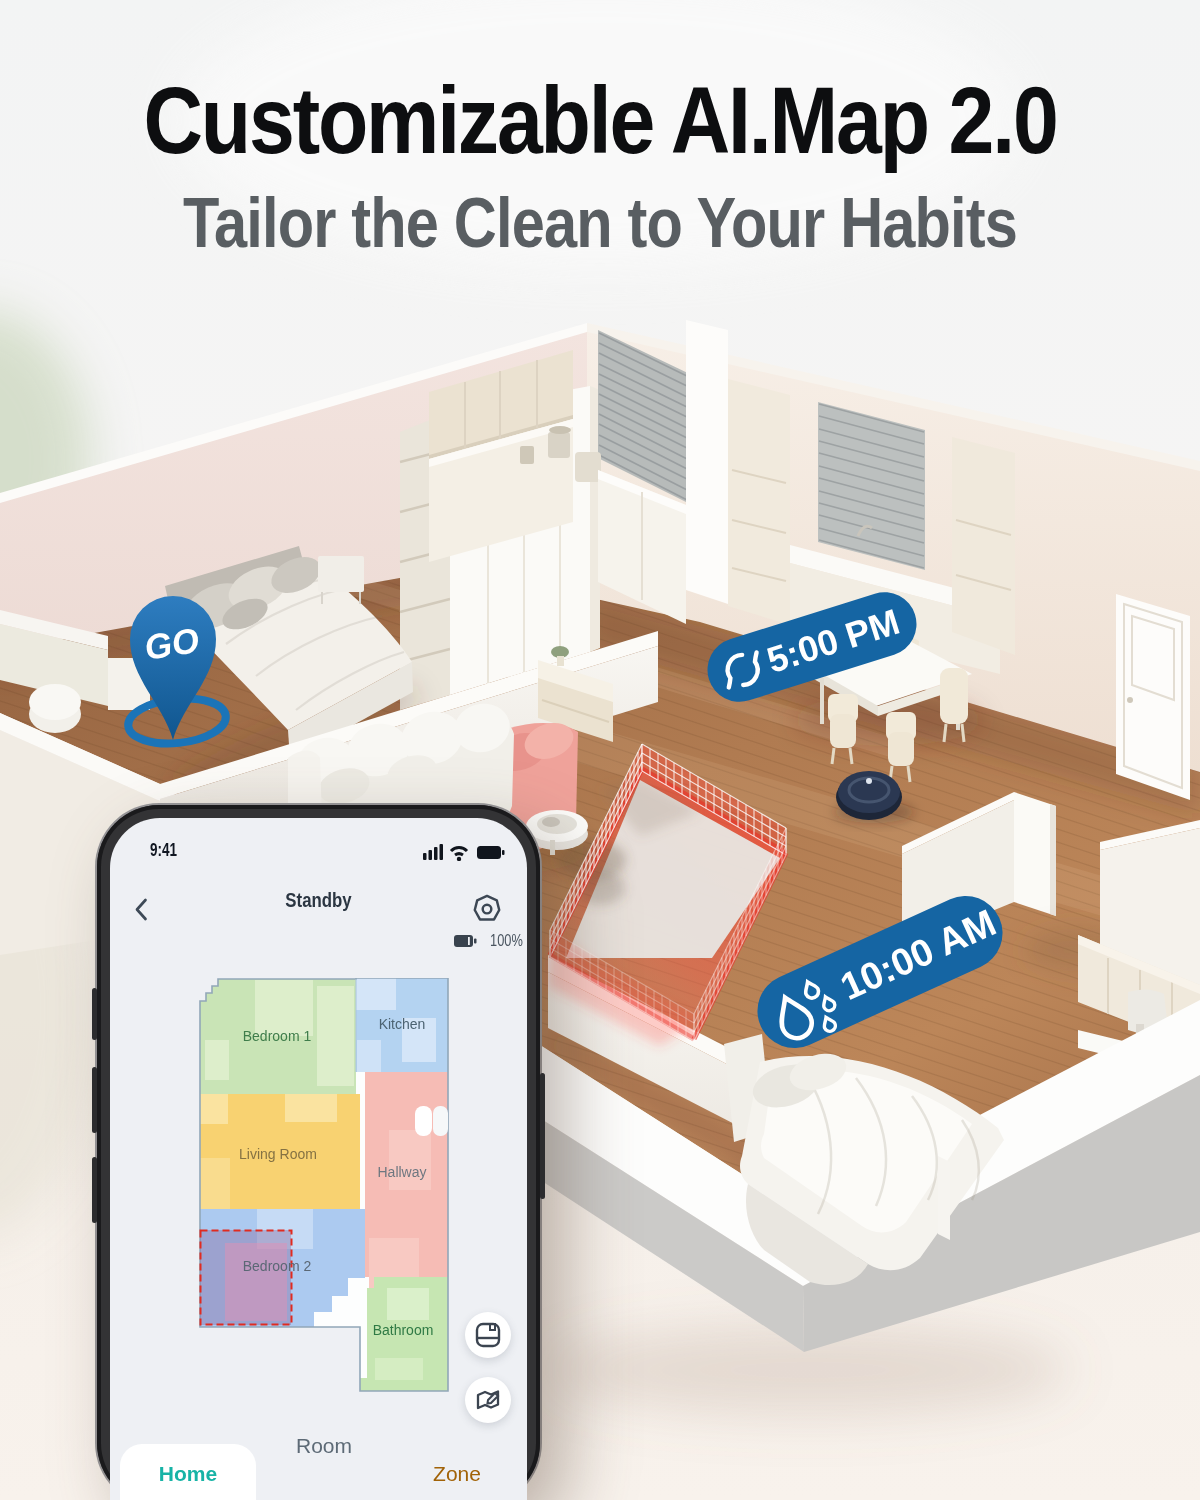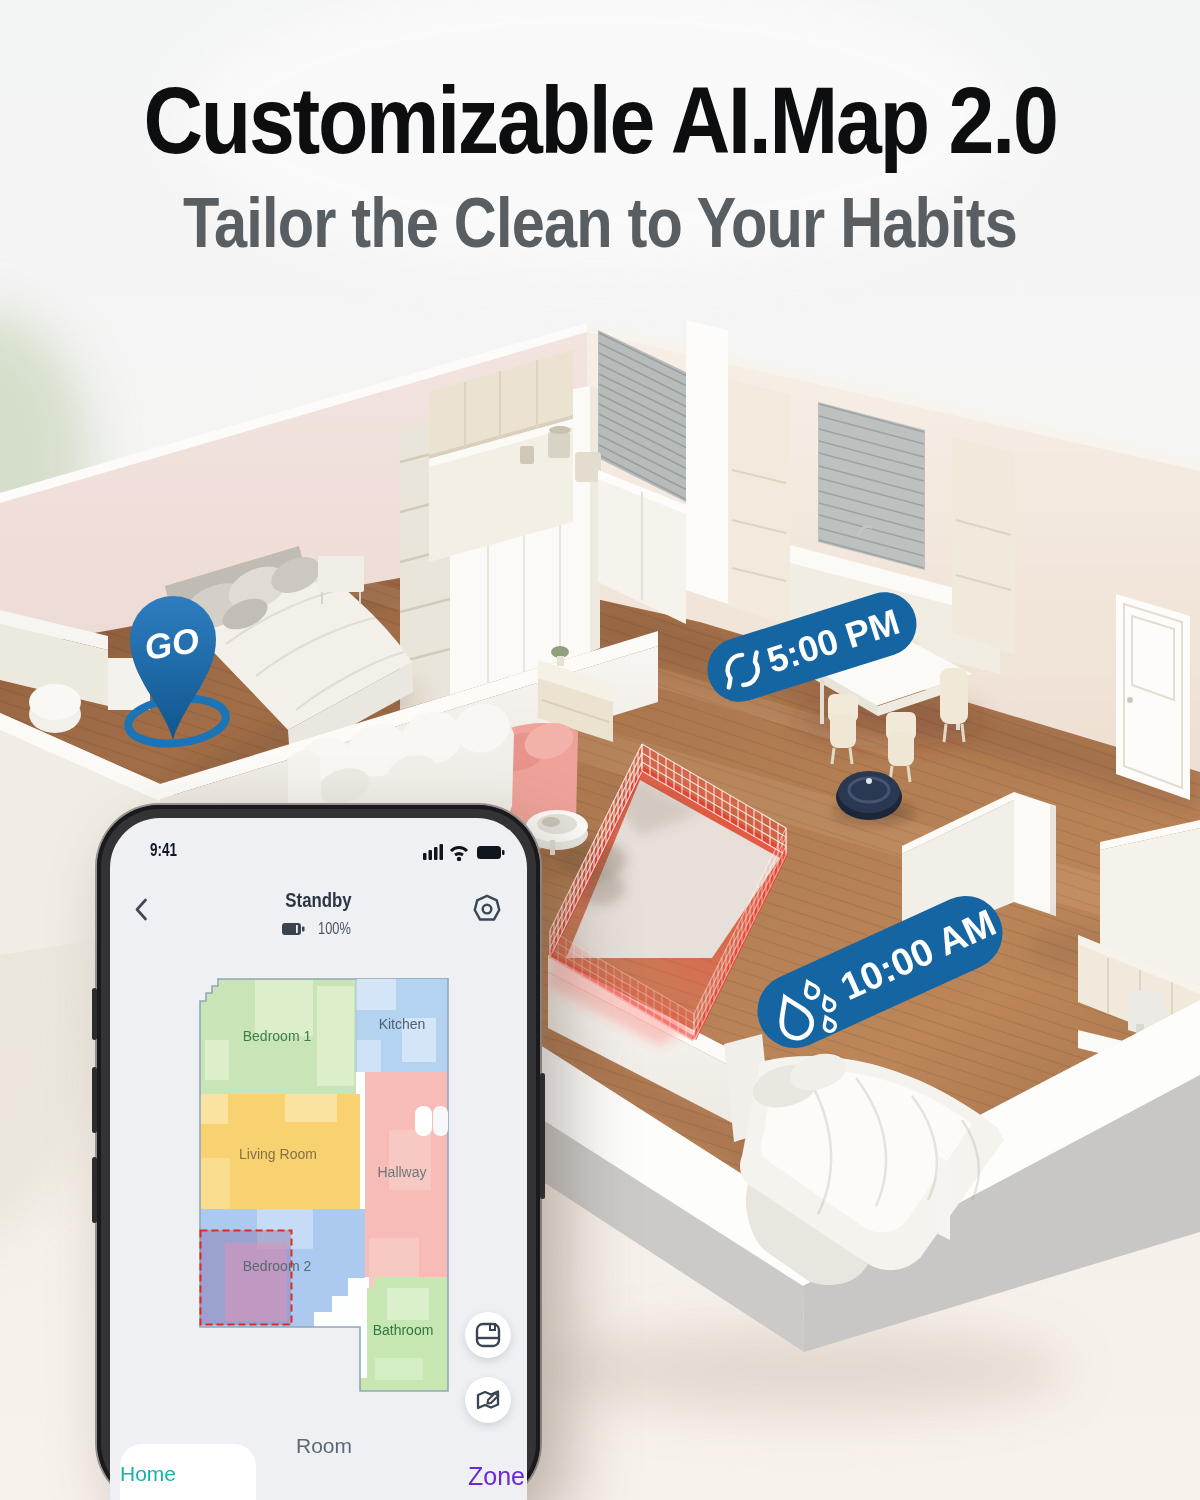--- a/index.html
+++ b/index.html
@@ -505,21 +505,21 @@
     <rect x="79" y="7" width="2.5" height="5" rx="1" fill="#10151d"></rect>
   </svg>
   <svg style="position:absolute;left:24px;top:80px" width="14" height="23" viewBox="0 0 14 23">
     <polyline points="11.5,2 3,11.5 11.5,21" fill="none" stroke="#3e4a57" stroke-width="2.7" stroke-linecap="round" stroke-linejoin="round"></polyline>
   </svg>
   <div style="position:absolute;left:0;right:0;top:70px;text-align:center;font-size:21px;font-weight:bold;color:#2b3642;transform:scaleX(0.8)">Standby</div>
   <svg style="position:absolute;right:24px;top:76px" width="32" height="32" viewBox="0 0 34 34">
     <path d="M17,2 L27.4,6.8 L30,17 L24.5,27 L9.5,27 L4,17 L6.6,6.8 Z" fill="none" stroke="#3c4754" stroke-width="2.6" stroke-linejoin="round"></path>
     <circle cx="17" cy="16" r="4.6" fill="none" stroke="#3c4754" stroke-width="2.6"></circle>
   </svg>
-  <div style="position:absolute;left:0;right:0;top:102px;text-align:center">
+  <div style="position:absolute;left:0;right:0;top:114px;text-align:right">
     <svg width="23" height="14" viewBox="0 0 23 14" style="vertical-align:-2px">
             <rect x="0" y="1" width="19" height="12" rx="3" fill="#39434e"></rect>
             <rect x="20" y="4.5" width="2.5" height="5" rx="1" fill="#39434e"></rect>
             <rect x="14" y="3" width="1.8" height="8" fill="#eef0f4"></rect>
           </svg>
     <span style="font-size:16px;color:#4a5560;display:inline-block;transform:scaleX(0.8)">&nbsp;100%</span>
   </div>
   <svg style="position:absolute;left:87px;top:160px" width="254" height="414" viewBox="0 0 254 414">
     <polygon points="21,1 159,1 159,0 251,0 251,413 163,413 163,349 3,349 3,23 9,23 9,15 15,15 15,8 21,8" fill="#fdfefe"></polygon>
     <path d="M21,1 H159 V116 H3 V23 L9,23 9,15 15,15 15,8 21,8 Z" fill="#c9e4b6"></path>
@@ -565,17 +565,17 @@
             <rect x="15" y="2" width="5" height="6" fill="none" stroke="#3b4450" stroke-width="2"></rect>
           </svg>
   </div>
   <div class="fab" style="top:559px">
     <svg width="28" height="28" viewBox="0 0 28 28">
             <path d="M4,9 l7,-3 6,2.5 7,-3 v13 l-7,3 -6,-2.5 -7,3 z" fill="none" stroke="#3b4450" stroke-width="2.3" stroke-linejoin="round"></path>
             <path d="M14,14 l7,-7 3,3 -7,7 -3.6,0.6 z" fill="#eef0f4" stroke="#3b4450" stroke-width="2"></path>
           </svg>
   </div>
   <div id="tabwhite"></div>
-  <div style="position:absolute;left:10px;top:644px;width:136px;font-size:21px;font-weight:normal;color:#17b3a6">Home</div>
+  <div style="position:absolute;left:10px;top:644px;width:136px;text-align:center;font-size:21px;font-weight:bold;color:#17b3a6">Home</div>
   <div style="position:absolute;left:146px;top:616px;width:136px;text-align:center;font-size:21px;color:#5d6a76">Room</div>
-  <div style="position:absolute;left:279px;top:644px;width:136px;text-align:right;font-size:25px;color:#6d28d9">Zone</div>
+  <div style="position:absolute;left:279px;top:644px;width:136px;text-align:center;font-size:21px;color:#a16207">Zone</div>
  </div>
 </div>
 </div>
 </body></html>

